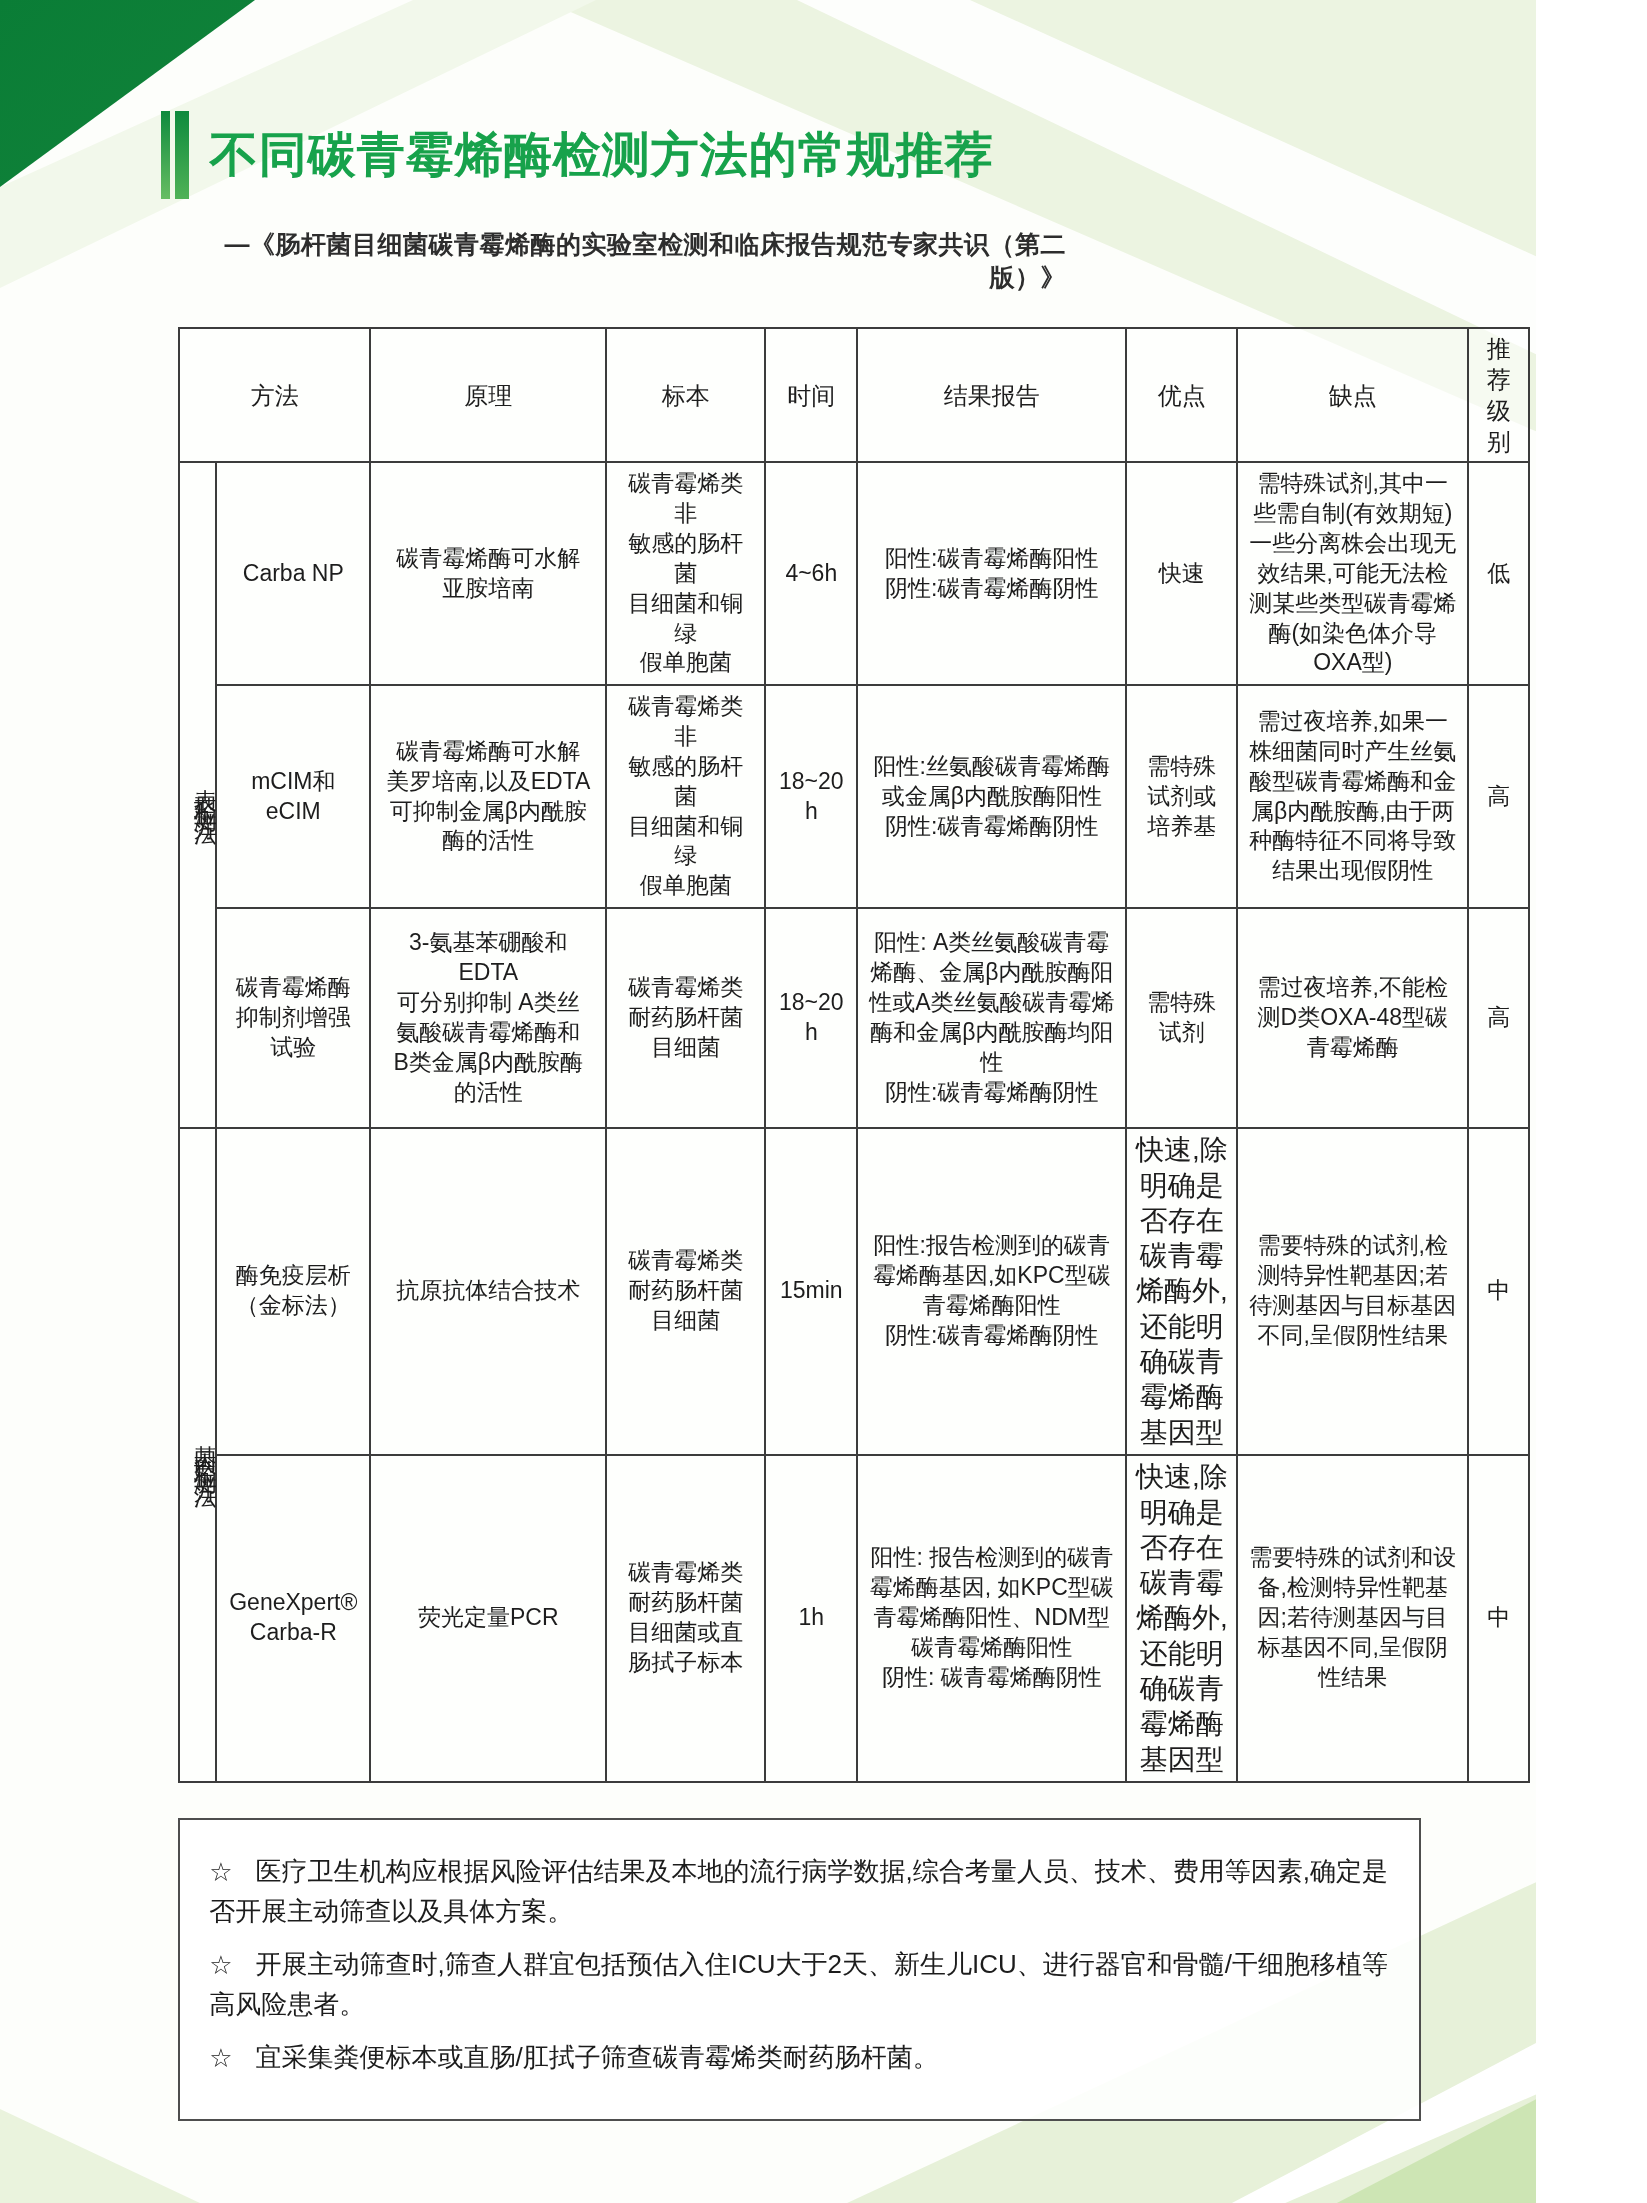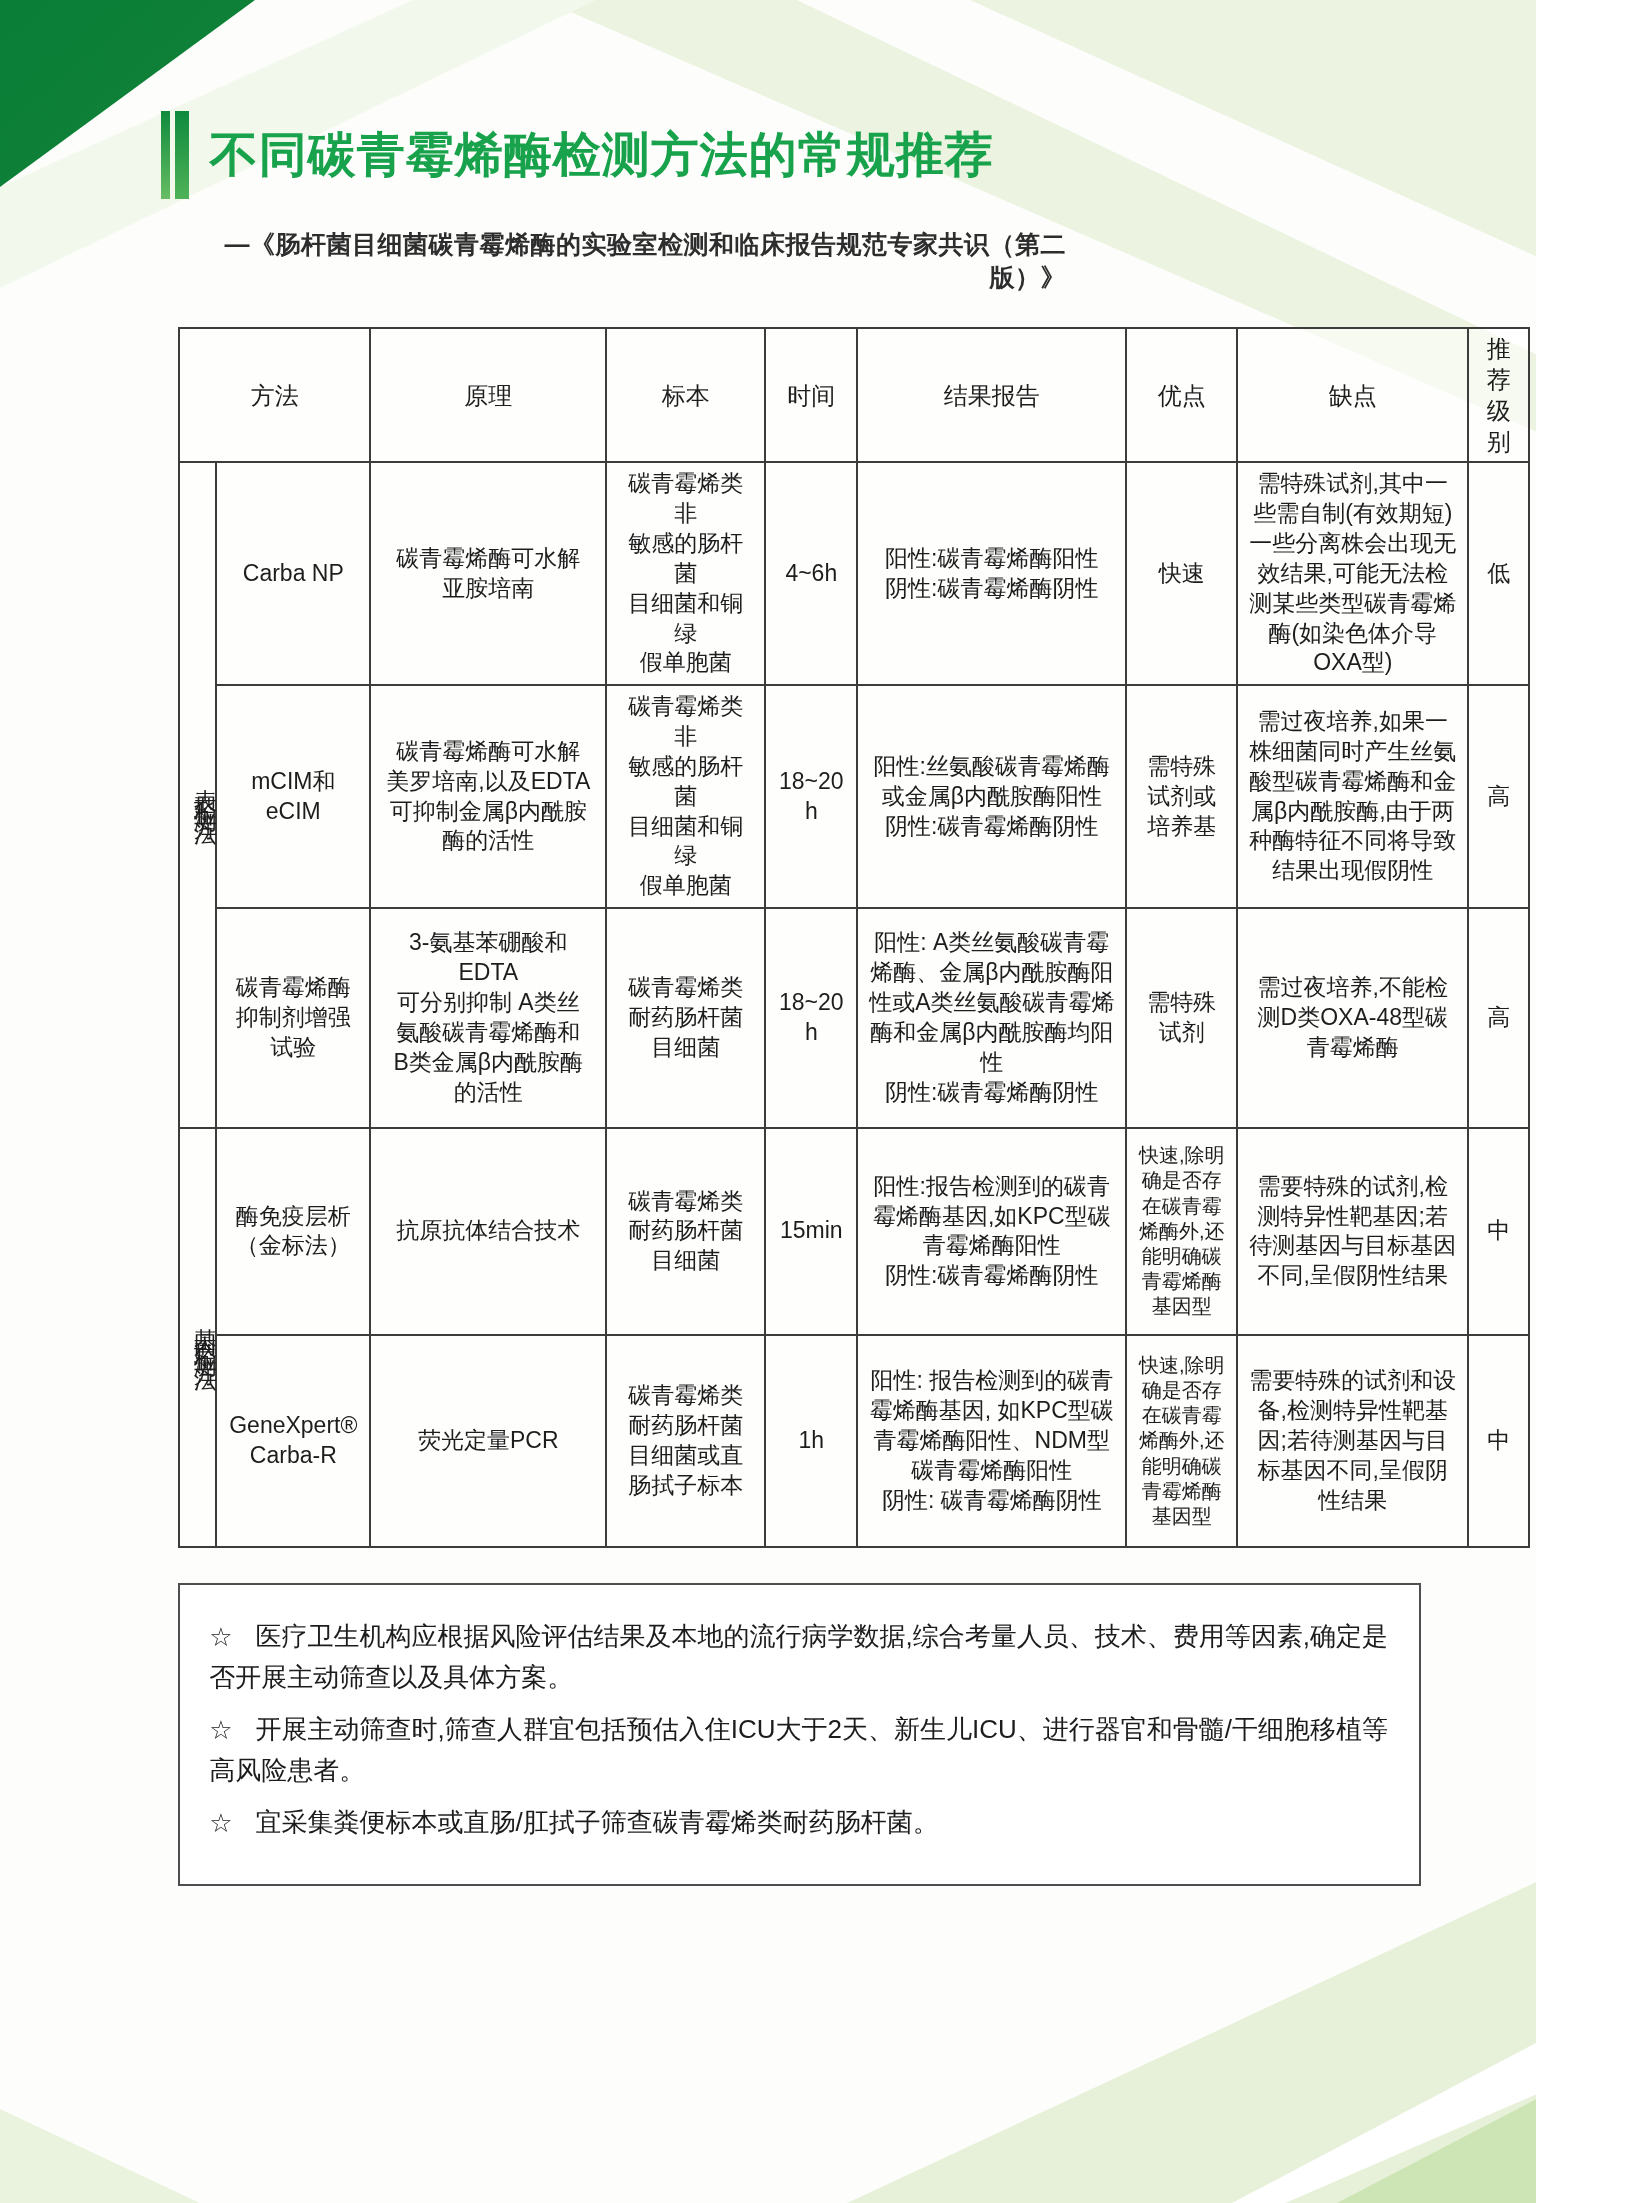--- a/index.html
+++ b/index.html
@@ -59,21 +59,21 @@
   td.group-cell{padding:1.9px;}
   .vtext{
     writing-mode:vertical-lr;text-orientation:upright;
     letter-spacing:6.7px;font-size:23px;color:#1d1d1d;
     margin:0 auto;display:inline-block;
   }
   tr.r1 td{height:198px;}
   tr.r2 td{height:202px;}
   tr.r3 td{height:206px;}
   tr.r4 td{height:194px;}
-  tr.r4 td.adv, tr.r5 td.adv{font-size:20px;line-height:1.26;padding:3.8px 6.7px;}
+  tr.r4 td.adv, tr.r5 td.adv{font-size:28px;line-height:1.26;padding:3.8px 6.7px;}
   tr.r5 td{height:198px;}
 
   
   .sec2{margin-top:35px;}
   .sec2 .source-line{margin:25px 0 35px 0;}
 
   .screen-box{
     margin-left:17.3px;
     border:2.4px solid #4e4e4e;
     background:rgba(255,255,255,.88);

